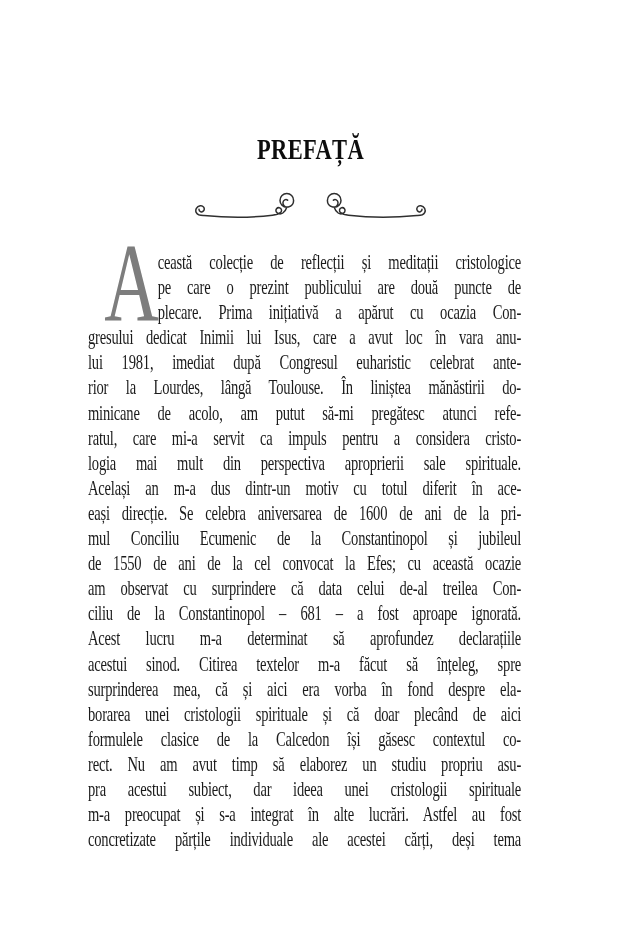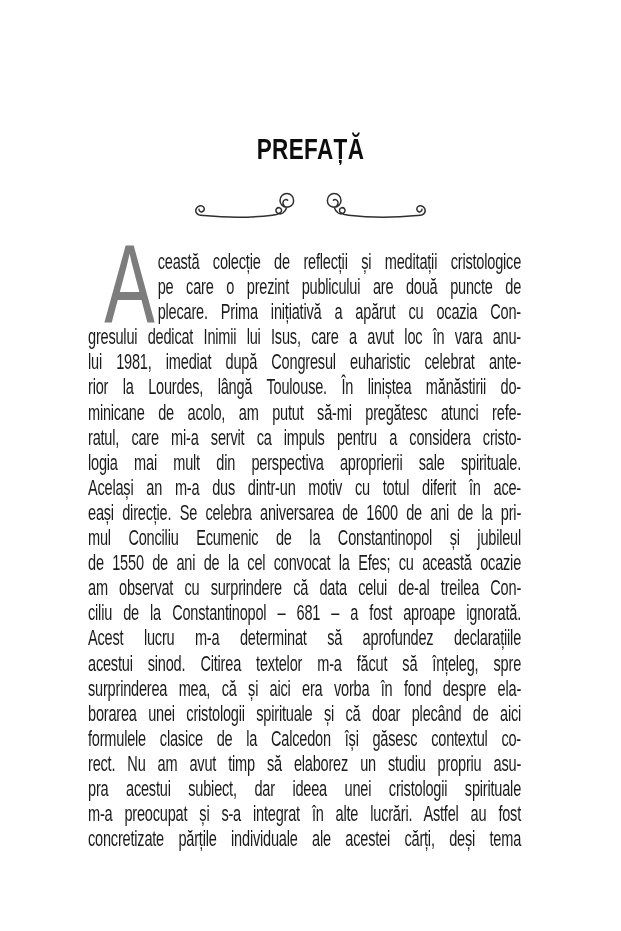--- a/index.html
+++ b/index.html
@@ -1,21 +1,21 @@
 <!DOCTYPE html>
 <html><head>
 <meta charset="utf-8">
 <style>
   html,body{margin:0;padding:0;background:#e8e8e8;}
   .page{
     position:relative;
     width:621px;height:931px;
     background:#ffffff;
     overflow:hidden;
-    font-family:Liberation Sans, sans-serif;
+    font-family:Liberation Serif, serif;
     margin:0 auto;
   }
   .title{
     position:absolute;
     top:129px;left:0;width:621px;
     margin:0;
     text-align:center;
     font-size:30px;
     font-weight:bold;
     letter-spacing:0.5px;

